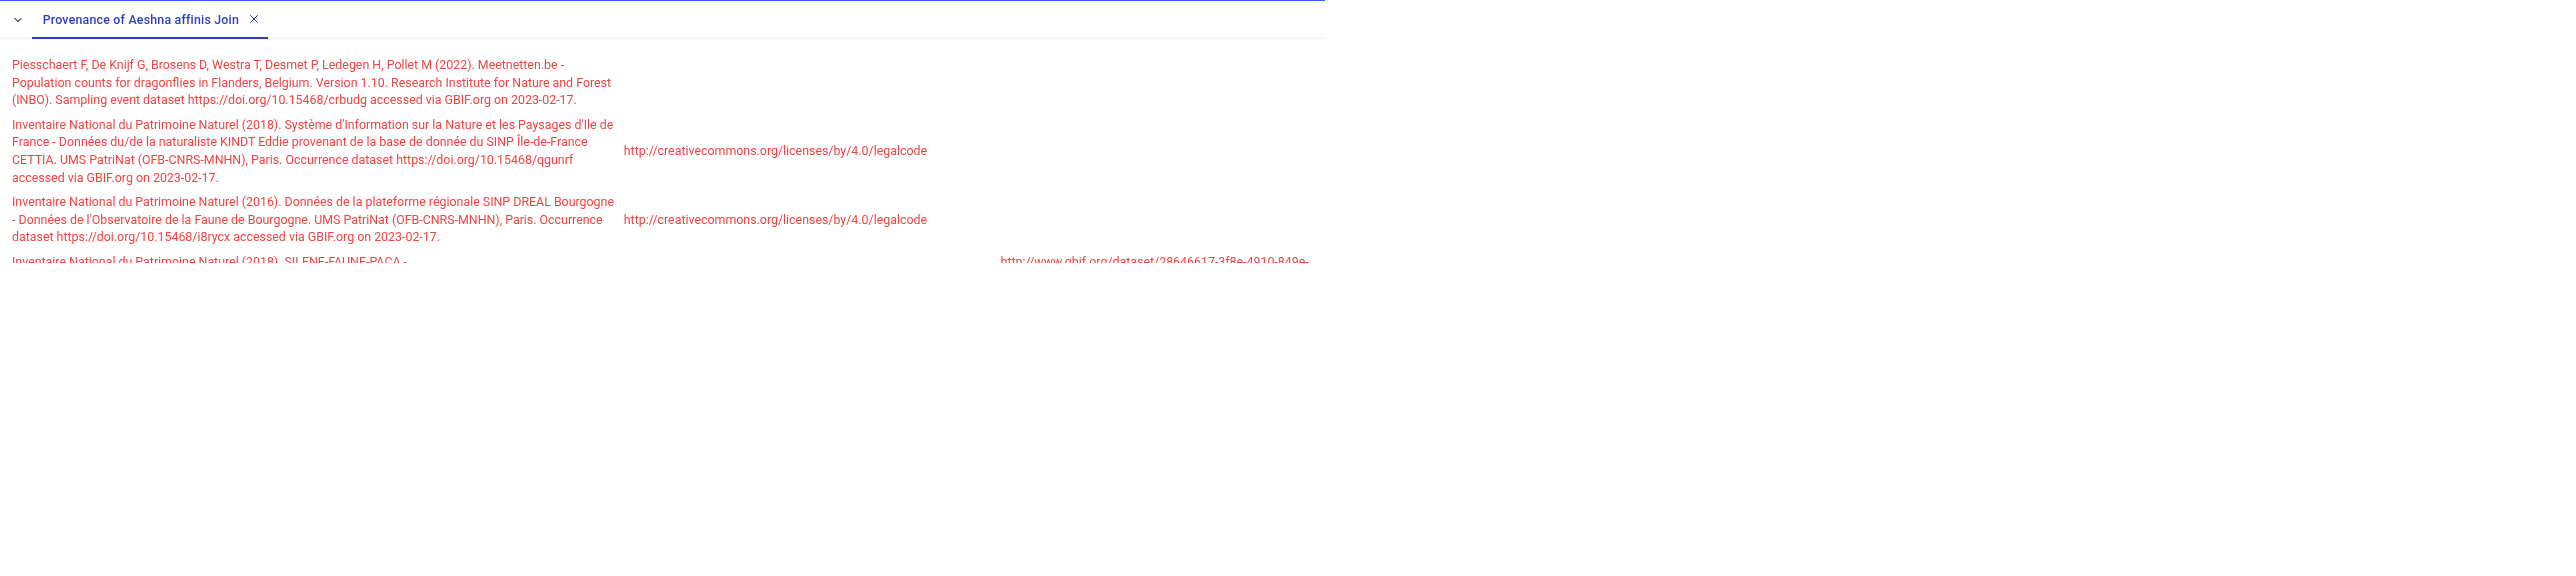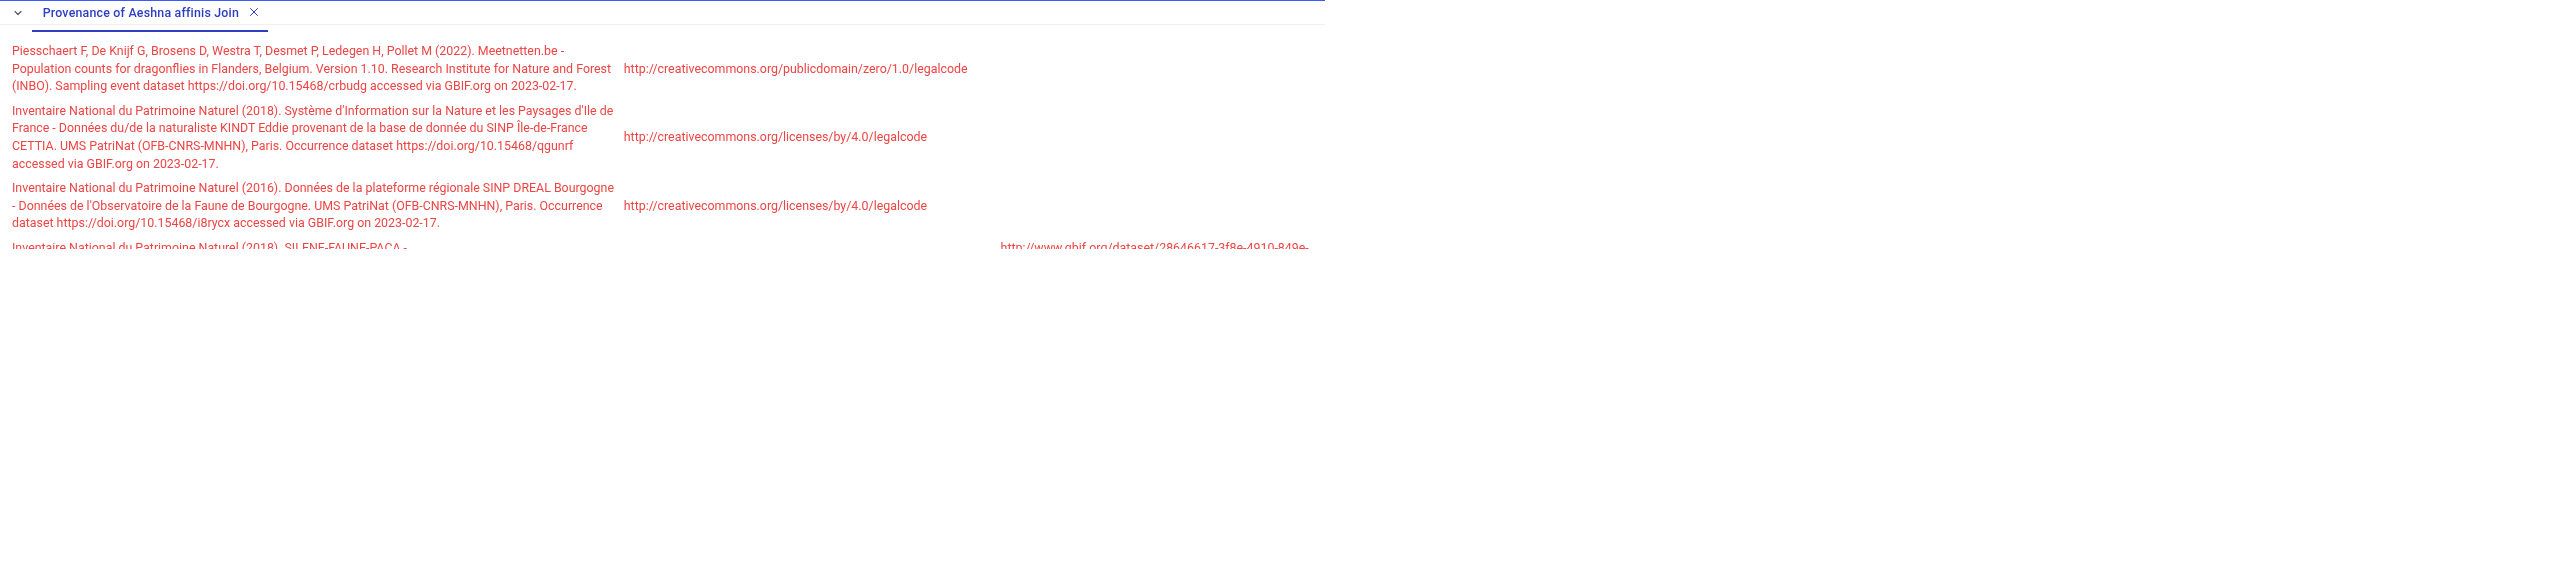--- a/index.html
+++ b/index.html
@@ -5,21 +5,21 @@
   * { box-sizing: border-box; margin: 0; padding: 0; }
   html, body {
     font-family: -apple-system, BlinkMacSystemFont, "Segoe UI", Roboto, "Helvetica Neue", Arial, sans-serif;
     font-size: 12.4px;
     color: #2a2a33;
     background: #fff;
     width: 2576px;
   }
   .container { width: 1325px; border-top: 1.7px solid #3b5bff; }
   .tabbar {
-    display: flex; align-items: center; height: 24px;
+    display: flex; align-items: center; height: 38px;
     border-bottom: 0.9px solid #f0f0f2; padding-left: 3.4px;
   }
   .chev {
     width: 29px; display: flex; align-items: center; justify-content: center;
     color: #5a5a66; cursor: pointer;
   }
   .chev svg { width: 12px; height: 12px; }
   .tab {
     display: flex; align-items: center; height: 38px;
     padding: 0 8.6px 0 10.3px; color: #2e3ec1; font-weight: 500;
@@ -66,21 +66,20 @@
             <line x1="19" y1="5" x2="5" y2="19"></line>
           </svg>
       </span>
     </div>
   </div>
 
   <div class="body">
     <div class="rows">
       <div class="row">
         <div class="cell">Piesschaert F, De Knijf G, Brosens D, Westra T, Desmet P, Ledegen H, Pollet M (2022). Meetnetten.be - Population counts for dragonflies in Flanders, Belgium. Version 1.10. Research Institute for Nature and Forest (INBO). Sampling event dataset https://doi.org/10.15468/crbudg accessed via GBIF.org on 2023-02-17.</div>
-        <div class="cell">http://creativecommons.org/publicdomain/zero/1.0/legalcode</div>
       </div>
       <div class="row">
         <div class="cell">Inventaire National du Patrimoine Naturel (2018). Système d'Information sur la Nature et les Paysages d'Ile de France - Données du/de la naturaliste KINDT Eddie provenant de la base de donnée du SINP Île-de-France CETTIA. UMS PatriNat (OFB-CNRS-MNHN), Paris. Occurrence dataset https://doi.org/10.15468/qgunrf accessed via GBIF.org on 2023-02-17.</div>
         <div class="cell">http://creativecommons.org/licenses/by/4.0/legalcode</div>
       </div>
       <div class="row">
         <div class="cell">Inventaire National du Patrimoine Naturel (2016). Données de la plateforme régionale SINP DREAL Bourgogne - Données de l'Observatoire de la Faune de Bourgogne. UMS PatriNat (OFB-CNRS-MNHN), Paris. Occurrence dataset https://doi.org/10.15468/i8rycx accessed via GBIF.org on 2023-02-17.</div>
         <div class="cell">http://creativecommons.org/licenses/by/4.0/legalcode</div>
       </div>
       <div class="row">

